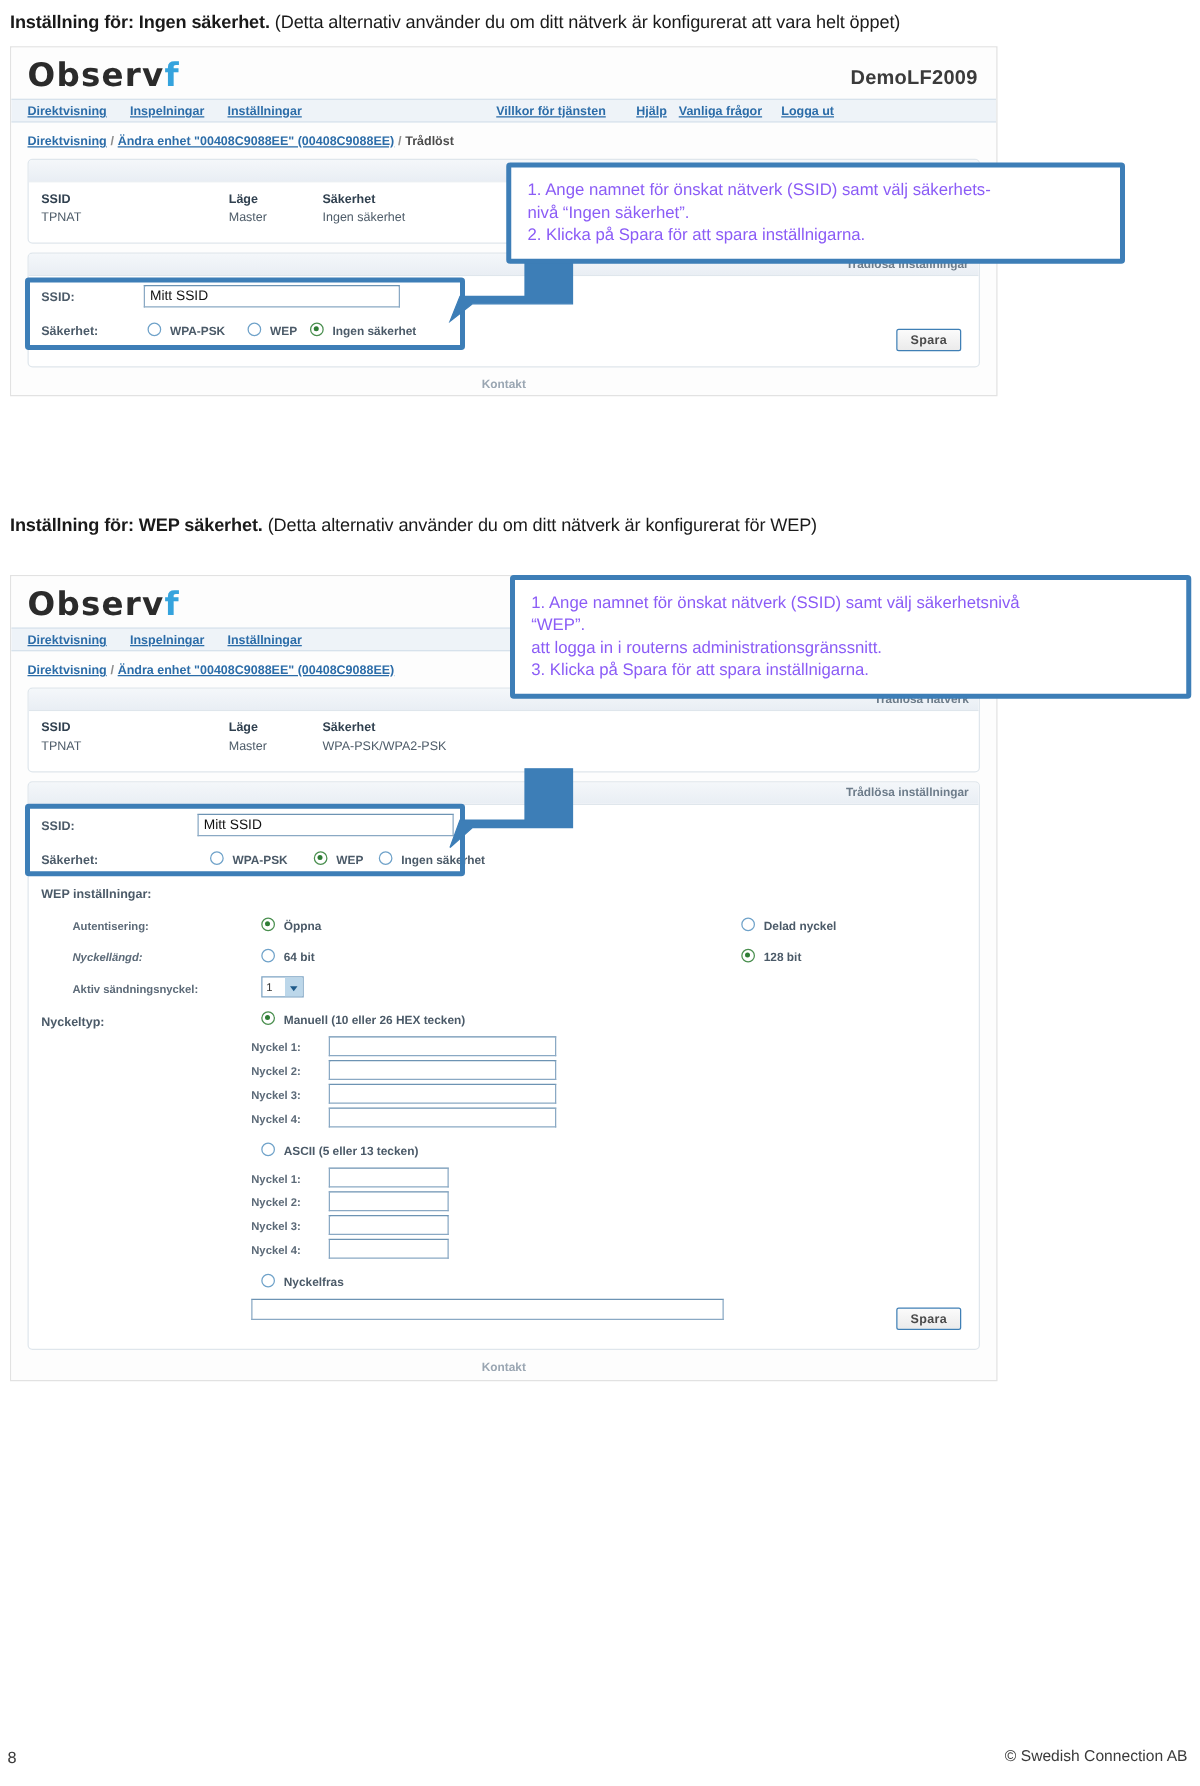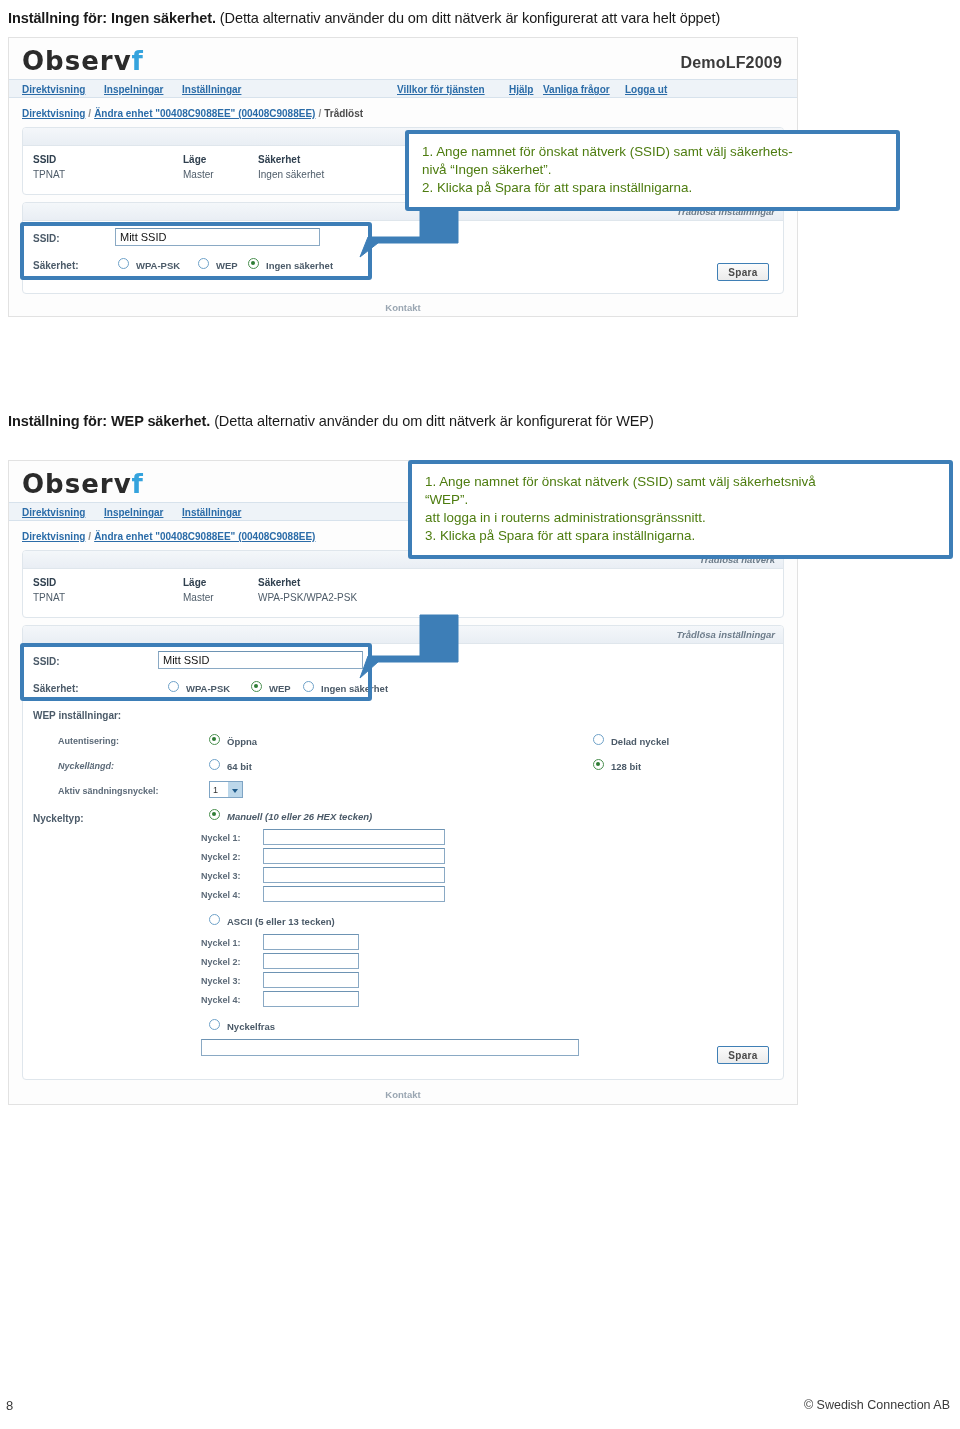--- a/index.html
+++ b/index.html
@@ -106,21 +106,20 @@
     border-radius: 3px 3px 0 0;
   }
   .panel-bar-title {
     position: absolute;
     right: 8px;
     top: 3px;
     font-size: 9.5px;
     font-weight: bold;
     color: #6d7c8a;
     white-space: nowrap;
-    font-style: italic;
   }
 
   .tbl-head, .tbl-cell {
     position: absolute;
     font-size: 10px;
     white-space: nowrap;
   }
   .tbl-head { font-weight: bold; color: #30404f; }
   .tbl-cell { color: #4e5c69; }
 
@@ -239,21 +238,21 @@
 
   
   .callout {
     position: absolute;
     background: #ffffff;
     border: 4px solid #3d7eb7;
     border-radius: 3px;
     padding: 9px 12px 10px 13px;
     font-size: 13.4px;
     line-height: 1.34;
-    color: #4d7c0f;
+    color: #8b5cf6;
     z-index: 20;
   }
   .callout p { margin: 0; }
 
   
   .pointer-svg {
     position: absolute;
     z-index: 19;
     overflow: visible;
   }
@@ -415,21 +414,21 @@
 
       <div class="sublabel" style="left:35px; top:160px;">Aktiv sändningsnyckel:</div>
       <div class="ddl" style="left:186px; top:155px; width:34px; height:17px;">
         <span class="ddl-val">1</span>
         <span class="ddl-arrow"></span>
       </div>
 
       <div class="field-label" style="left:10px; top:187px;">Nyckeltyp:</div>
 
       <div class="radio on" style="left:186px; top:183px;"></div>
-      <div class="radio-label" style="left:204px; top:185px;font-style:italic;">Manuell (10 eller 26 HEX tecken)</div>
+      <div class="radio-label" style="left:204px; top:185px;">Manuell (10 eller 26 HEX tecken)</div>
 
       <div class="sublabel" style="left:178px; top:207px;">Nyckel 1:</div>
       <div class="txtbox" style="left:240px; top:203px; width:182px; height:16px;">
         <span class="txtbox-val"></span>
       </div>
       <div class="sublabel" style="left:178px; top:226px;">Nyckel 2:</div>
       <div class="txtbox" style="left:240px; top:222px; width:182px; height:16px;">
         <span class="txtbox-val"></span>
       </div>
       <div class="sublabel" style="left:178px; top:245px;">Nyckel 3:</div>

